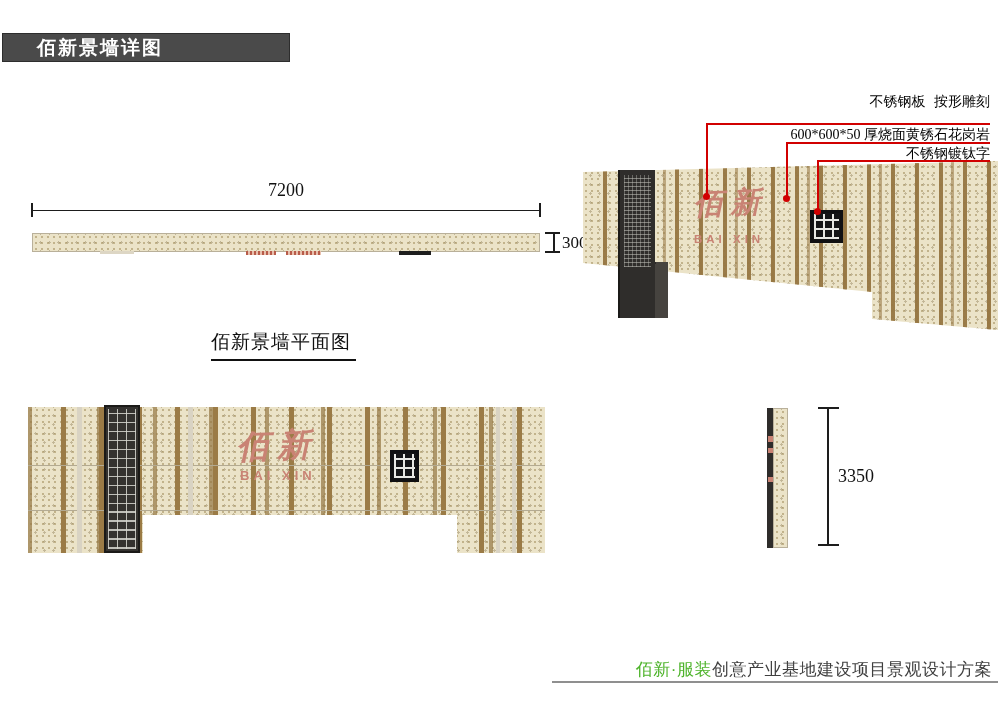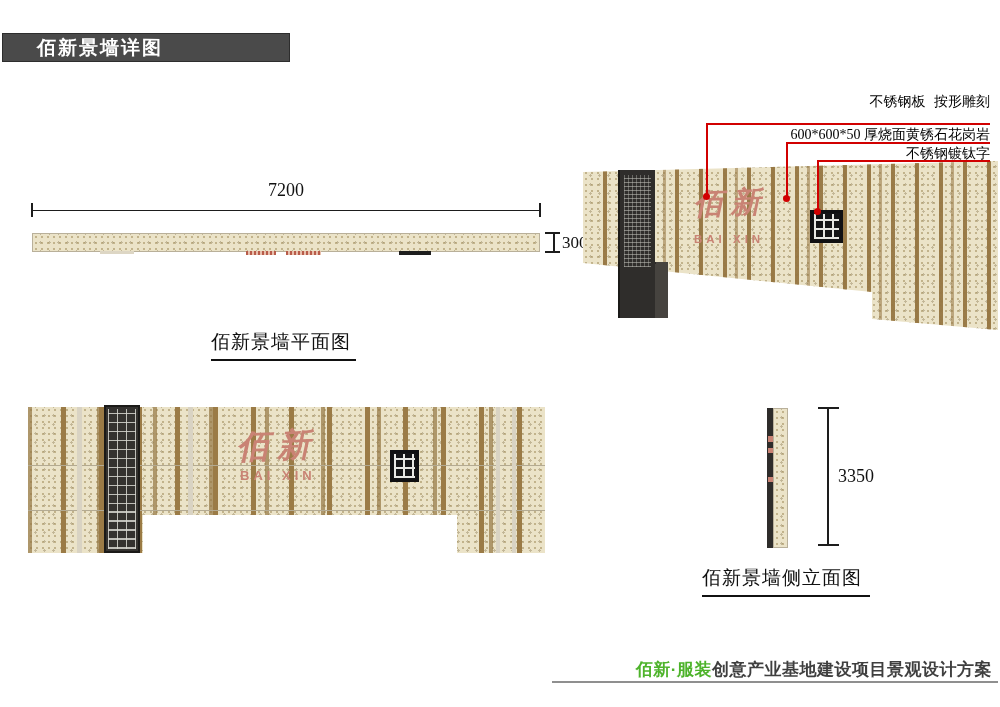--- a/index.html
+++ b/index.html
@@ -94,21 +94,21 @@
   .side-black{position:absolute;left:767px;top:408px;width:6px;height:140px;background:#2e2c2a;}
   .side-stone{position:absolute;left:773px;top:408px;width:15px;height:140px;border:1px solid #b9b09a;box-sizing:border-box;}
   .side-mark{position:absolute;left:768px;width:5px;background:#c98374;}
   .vdim-line{position:absolute;left:827px;top:407px;width:1.5px;height:138px;background:#1d1d1d;}
   .vdim-tick{position:absolute;left:818px;width:21px;height:1.5px;background:#1d1d1d;}
   .vdim-label{position:absolute;left:838px;top:466px;font-size:18px;color:#111;}
 
   
   .footer-rule{position:absolute;left:552px;top:681px;width:446px;height:2px;background:#8f8f8f;}
   .footer-title{position:absolute;right:8px;top:658px;font-family:"Liberation Sans","DejaVu Sans",sans-serif;
-    font-size:17px;font-weight:bold;letter-spacing:.5px;white-space:nowrap;}
+    font-size:17px;font-weight:normal;letter-spacing:.5px;white-space:nowrap;}
   .footer-title .brand{color:#4db32a;}
   .footer-title .proj{color:#3f3f3f;}
   .footer-en{position:absolute;right:8px;top:687px;font-family:"Liberation Sans","DejaVu Sans",sans-serif;
     font-size:9px;color:#5a5a5a;letter-spacing:.2px;word-spacing:3px;white-space:nowrap;}
 </style>
 </head>
 <body>
 
 <div id="sheet">
 
@@ -183,20 +183,19 @@
   <div class="side-stone granite"></div>
   <div class="side-mark" style="top:436px;height:6px;"></div>
   <div class="side-mark" style="top:448px;height:5px;"></div>
   <div class="side-mark" style="top:477px;height:5px;"></div>
 
   <div class="vdim-line"></div>
   <div class="vdim-tick" style="top:407px;"></div>
   <div class="vdim-tick" style="top:544px;"></div>
   <div class="vdim-label">3350</div>
 
-  <div class="caption" style="left:702px;top:565px;width:168px;">佰新景墙侧立面图</div>
 
   <div class="footer-rule"></div>
   <div class="footer-title">
     <span class="brand">佰新·服装</span><span class="proj">创意产业基地建设项目景观设计方案</span>
   </div>
 
 </div>
 
 </body></html>

